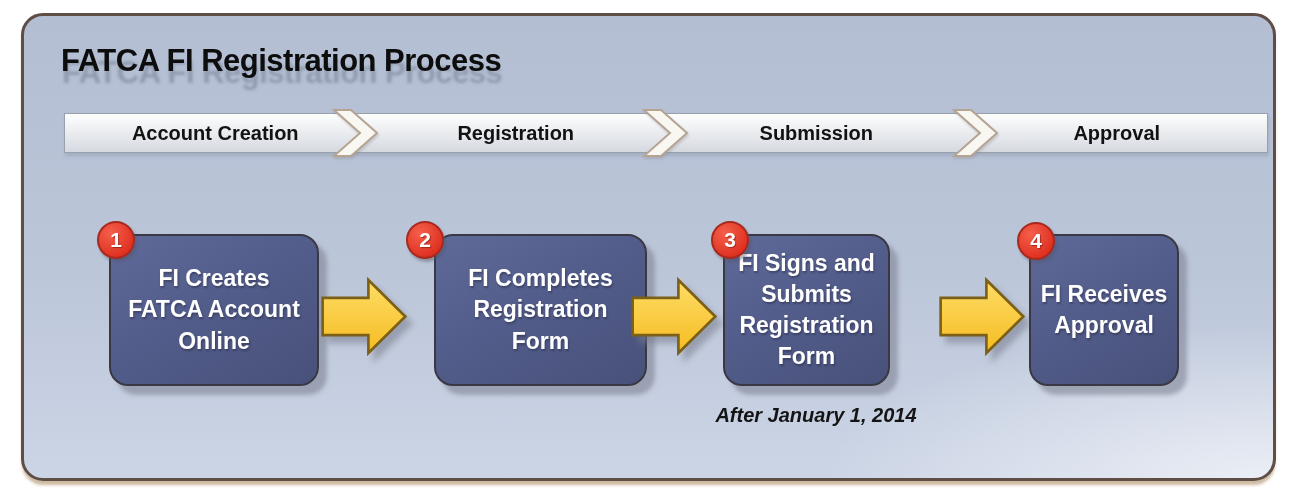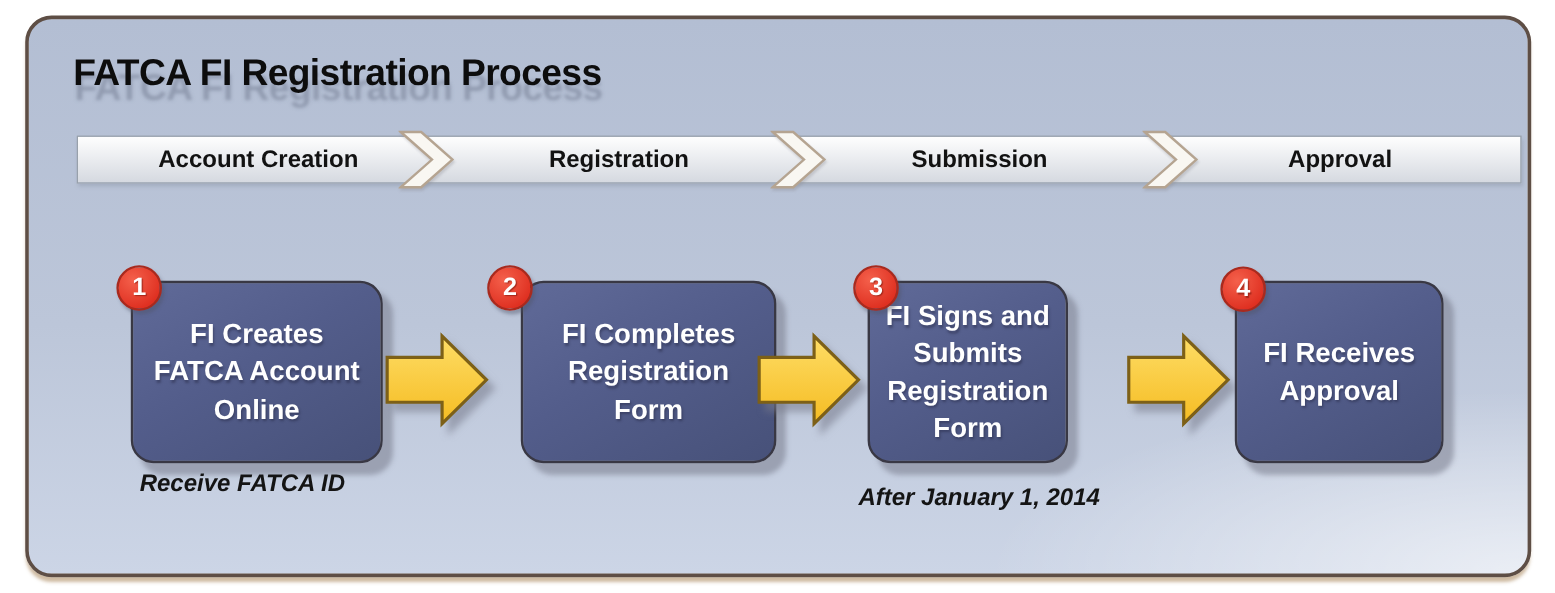--- a/index.html
+++ b/index.html
@@ -39,21 +39,21 @@
   .chev1{left:308px} .chev2{left:618px} .chev3{left:928px}
   
   .box {
     position:absolute; top:218px; height:152px; box-sizing:border-box;
     border:2px solid #393844; border-radius:19px;
     background:linear-gradient(150deg, #606a98 0%, #535d8b 45%, #475179 100%);
     box-shadow:8px 9px 4px rgba(120,124,140,0.55);
     display:flex; align-items:center; justify-content:center;
   }
   .box1{left:85px;width:210px} .box2{left:410px;width:213px}
-  .box3{left:699px;width:167px} .box4{left:1005px;width:174px}
+  .box3{left:699px;width:167px} .box4{left:1005px;width:150px}
   .box-label {
     color:#ffffff; font-weight:bold; font-size:23px; line-height:1.35;
     text-align:center; white-space:pre-line;
     text-shadow:1px 2px 2px rgba(20,20,40,0.35); padding:0 4px;
   }
   .badge {
     position:absolute; width:38px; height:38px; border-radius:50%;
     box-sizing:border-box; border:2px solid #a82a1e;
     background: radial-gradient(circle at 35% 30%, #f4604b, #df3021 75%);
     display:flex; align-items:center; justify-content:center;
@@ -118,21 +118,20 @@
         </linearGradient>
       </defs>
     </svg>
 
     <div class="box box1">
       <div class="box-label">FI Creates
 FATCA Account
 Online</div>
     </div>
     <div class="badge badge1">1</div>
-    <div class="caption cap1">Receive FATCA ID</div>
 
     <svg class="arrow arrow1" viewBox="0 0 100 100" preserveAspectRatio="none">
       <polygon points="3,29 55,29 55,9 97,50 55,91 55,71 3,71" fill="url(#arrowGrad)" stroke="#7d6017" stroke-width="3"></polygon>
     </svg>
 
     <div class="box box2">
       <div class="box-label">FI Completes
 Registration
 Form</div>
     </div>

